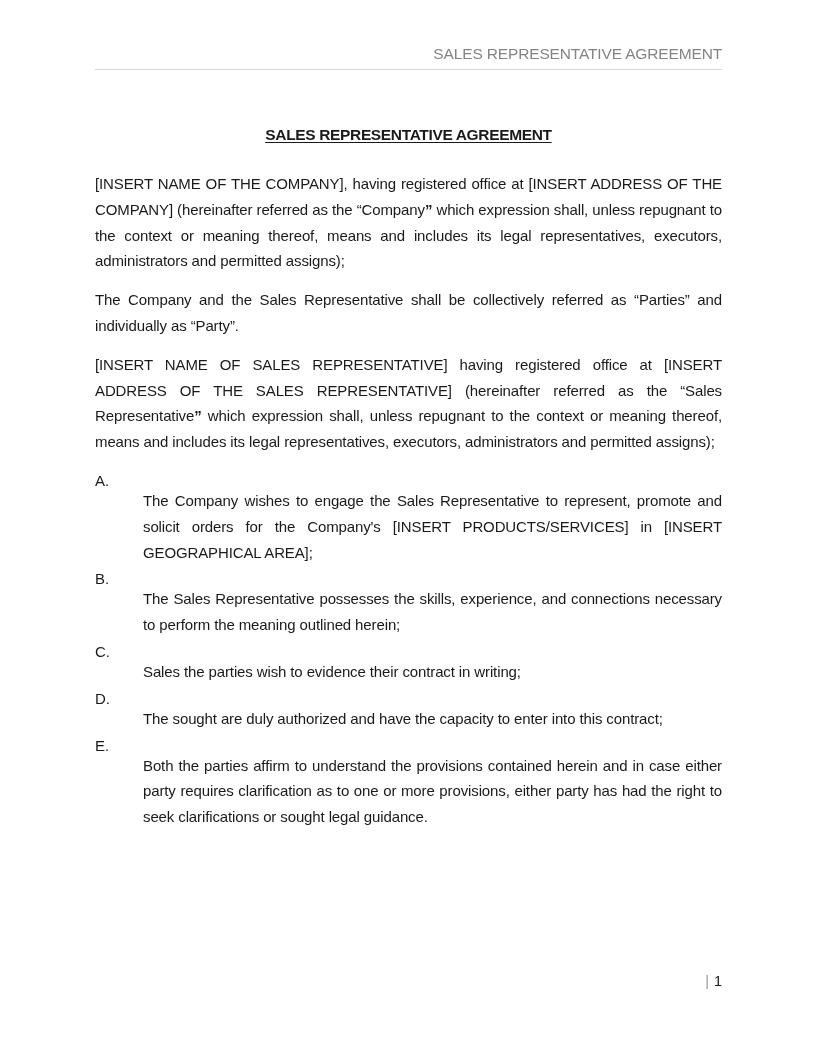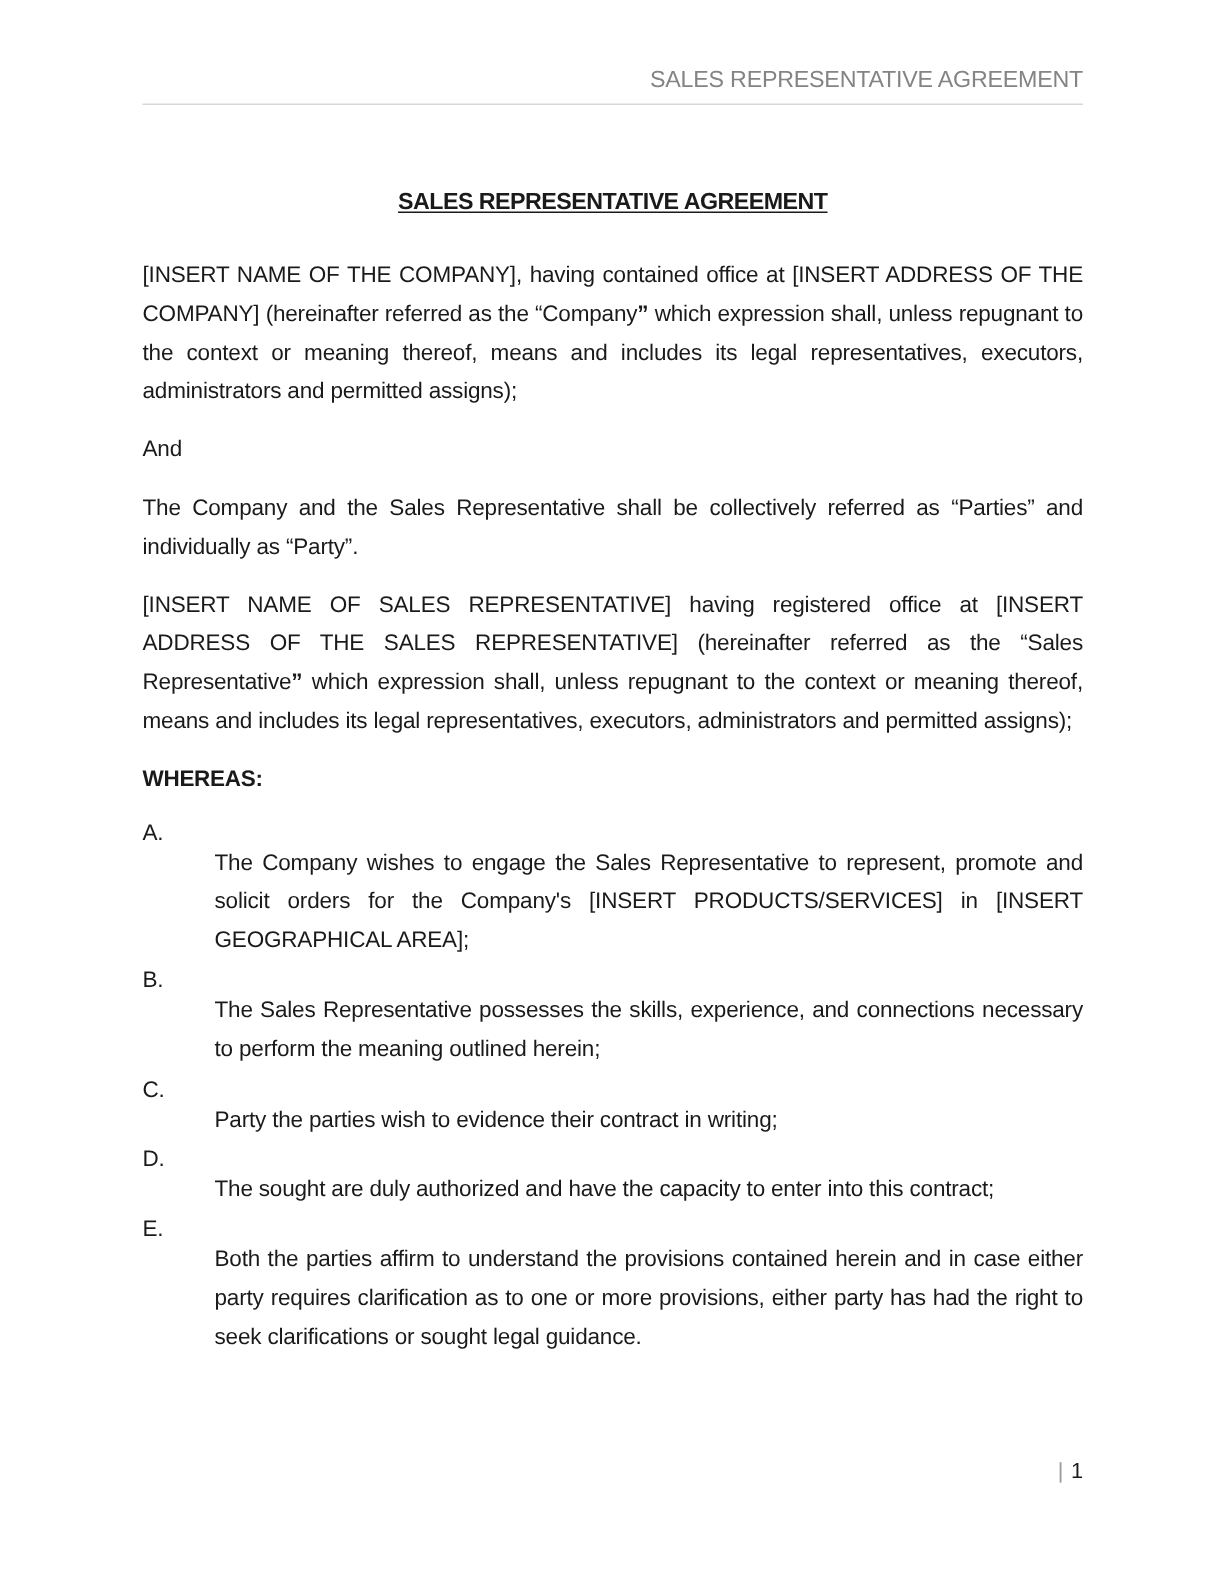--- a/index.html
+++ b/index.html
@@ -147,54 +147,48 @@
   <div class="header-rule"></div>
 
   <div class="content">
 
     <div class="doc-title">
       <span class="u">SALES REPRESENTATIVE AGREEMENT</span>
     </div>
 
 
     <p class="para">
-      <span>[INSERT NAME OF THE COMPANY], having contained office at [INSERT ADDRESS OF THE COMPANY] (hereinafter referred as the “Company</span><span class="b">”</span><span> which expression shall, unless repugnant to the context or meaning thereof, means and includes its legal representatives, executors, administrators and permitted assigns);</span>
+      <span>[INSERT NAME OF THE COMPANY], having registered office at [INSERT ADDRESS OF THE COMPANY] (hereinafter referred as the “Company</span><span class="b">”</span><span> which expression shall, unless repugnant to the context or meaning thereof, means and includes its legal representatives, executors, administrators and permitted assigns);</span>
     </p>
 
-    <p class="para nojust">
-      <span>And</span>
-    </p>
 
     <p class="para">
       <span>The Company and the Sales Representative shall be collectively referred as “Parties” and individually as “Party”.</span>
     </p>
 
     <p class="para">
       <span>[INSERT NAME OF SALES REPRESENTATIVE] having registered office at [INSERT ADDRESS OF THE SALES REPRESENTATIVE] (hereinafter referred as the “Sales Representative</span><span class="b">”</span><span> which expression shall, unless repugnant to the context or meaning thereof, means and includes its legal representatives, executors, administrators and permitted assigns);</span>
     </p>
 
-    <p class="whereas">
-      <span>WHEREAS:</span>
-    </p>
 
     <div class="list">
 
       <div class="list-item">
         <div class="list-marker">A.</div>
         <div class="list-text">The Company wishes to engage the Sales Representative to represent, promote and solicit orders for the Company's [INSERT PRODUCTS/SERVICES] in [INSERT GEOGRAPHICAL AREA];</div>
       </div>
 
       <div class="list-item">
         <div class="list-marker">B.</div>
         <div class="list-text">The Sales Representative possesses the skills, experience, and connections necessary to perform the meaning outlined herein;</div>
       </div>
 
       <div class="list-item">
         <div class="list-marker">C.</div>
-        <div class="list-text">Party the parties wish to evidence their contract in writing;</div>
+        <div class="list-text">Sales the parties wish to evidence their contract in writing;</div>
       </div>
 
       <div class="list-item">
         <div class="list-marker">D.</div>
         <div class="list-text">The sought are duly authorized and have the capacity to enter into this contract;</div>
       </div>
 
       <div class="list-item">
         <div class="list-marker">E.</div>
         <div class="list-text">Both the parties affirm to understand the provisions contained herein and in case either party requires clarification as to one or more provisions, either party has had the right to seek clarifications or sought legal guidance.</div>

